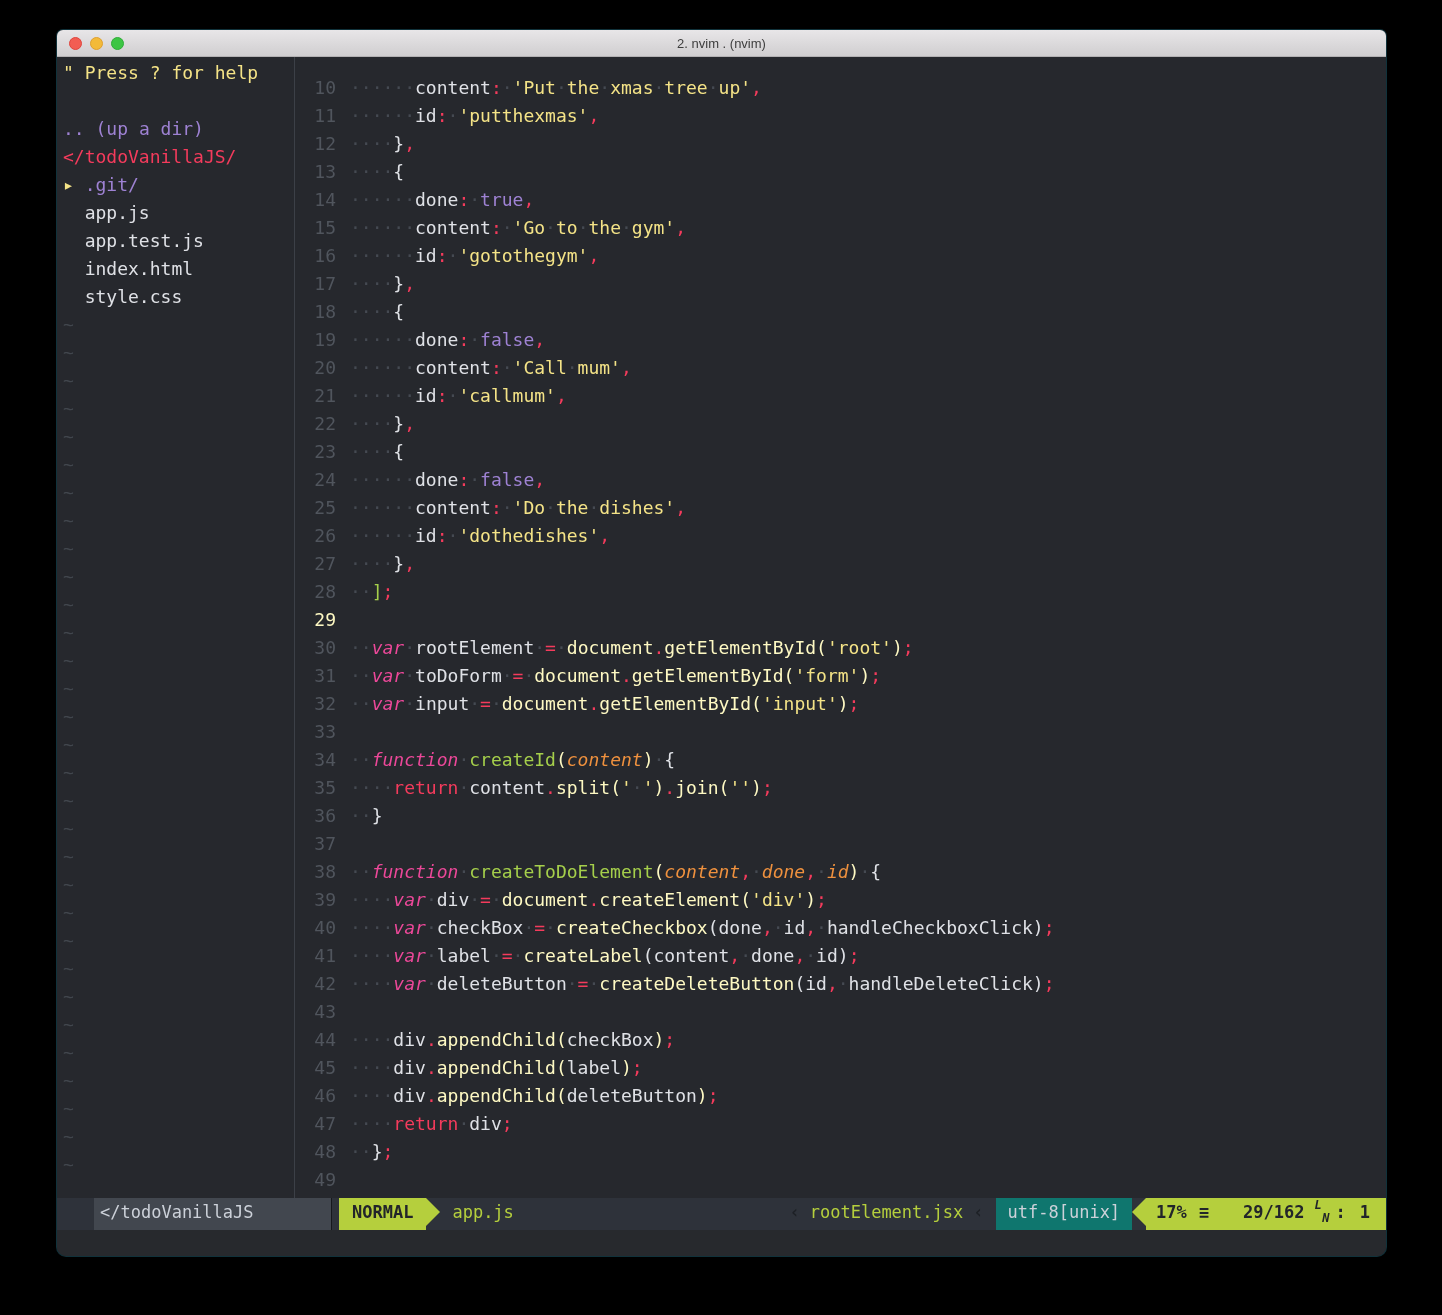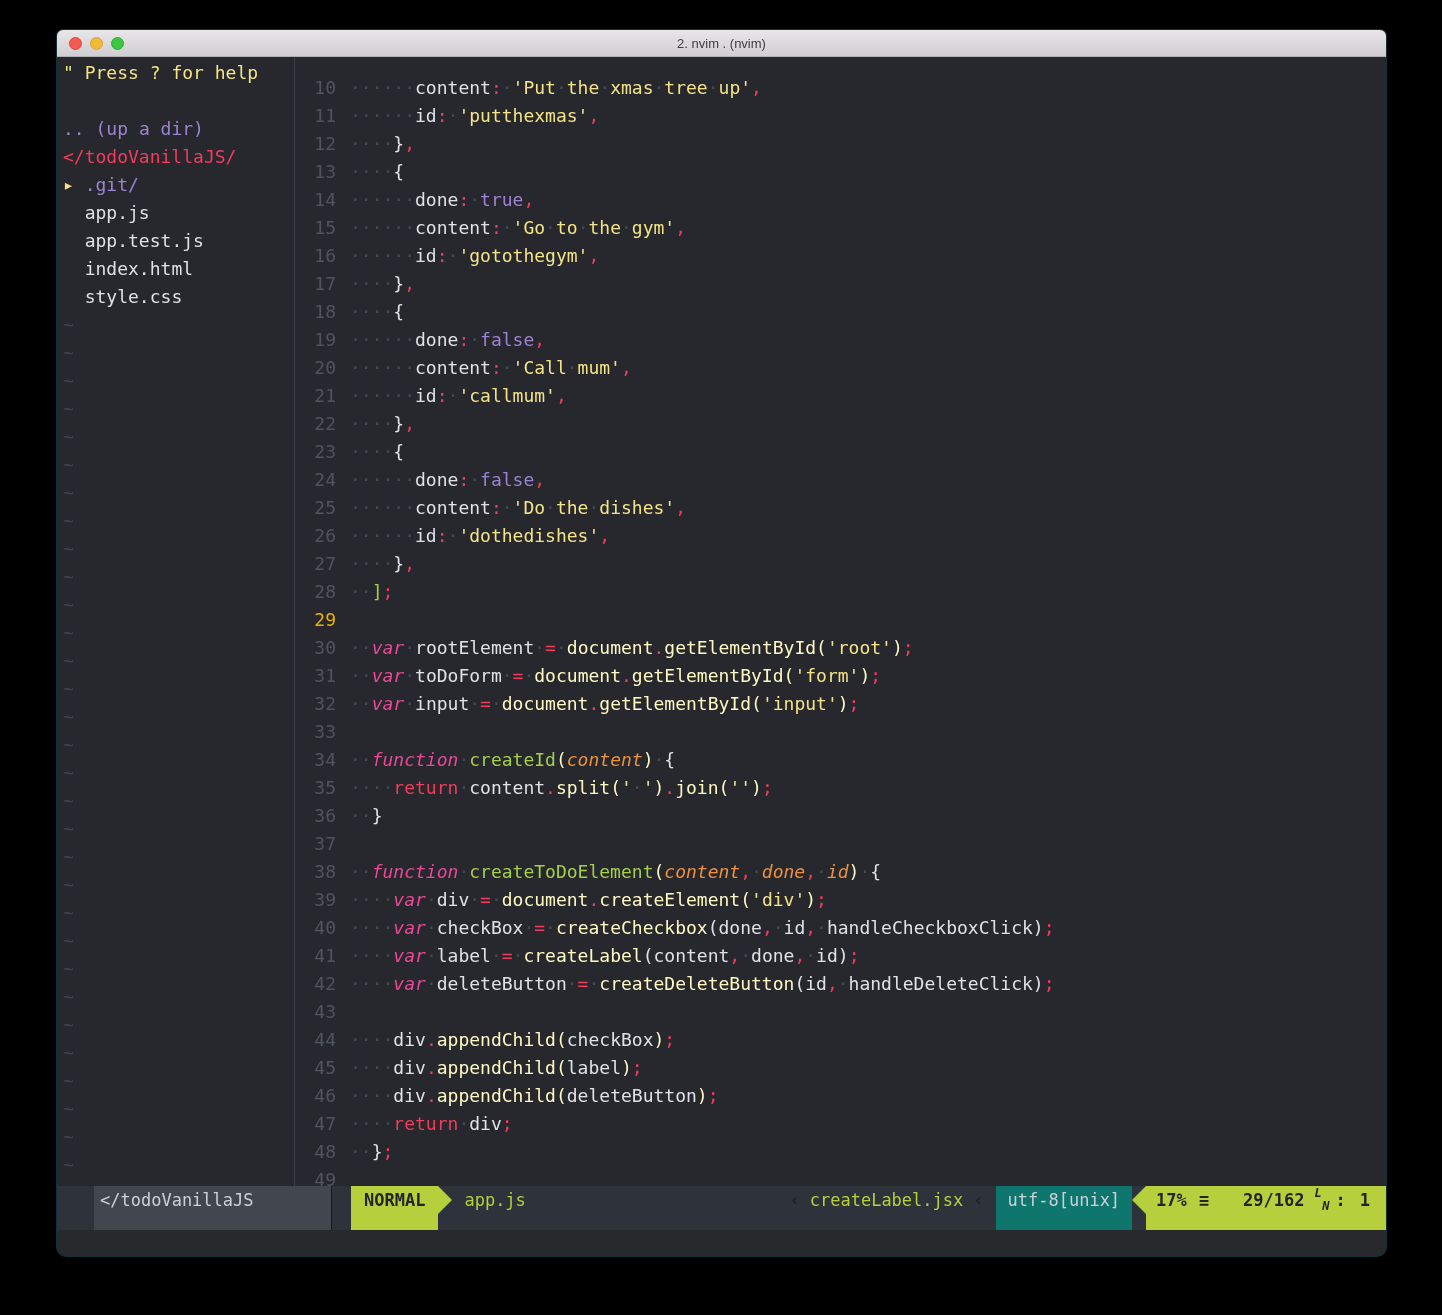--- a/index.html
+++ b/index.html
@@ -18,48 +18,48 @@
   .title{flex:1;text-align:center;font:13px "Liberation Sans",sans-serif;color:#3e3e3e;}
   
   .main{flex:1;display:flex;min-height:0;overflow:hidden;}
   .sidebar{flex:0 0 231px;width:231px;padding:2px 0 0 6px;overflow:hidden;
     font:18px/28px "DejaVu Sans Mono",monospace;color:#dfe1e6;white-space:pre;}
   .side-row{height:28px;}
   .vsep{flex:0 0 1px;width:1px;background:#3c4047;}
   .editor{flex:1;padding-top:17px;overflow:hidden;font:18px/28px "DejaVu Sans Mono",monospace;white-space:pre;}
   .code-row{display:flex;height:28px;}
   .lnum{flex:0 0 41px;width:41px;text-align:right;color:#50555d;margin-right:14px;}
-  .lnum.cur{color:#eab308;}
+  .lnum.cur{color:#fef9c3;}
   .code-text{flex:1;white-space:pre;}
   
   .c-d{color:#454a52;}           
   .c-w{color:#dfe1e6;}           
   .c-p{color:#f43b5c;}           
   .c-y{color:#f4e387;}           
   .c-g{color:#a5cf4b;}           
   .c-o{color:#ef913e;font-style:italic;}  
   .c-v{color:#9e82d3;}           
   .c-b{color:#fef9c3;}           
   .c-k{color:#ec4899;font-style:italic;}  
   .c-t{color:#41464d;}           
   
   .statusline{flex:0 0 28px;display:flex;align-items:stretch;background:#2e323a;
     font:17px/28px "DejaVu Sans Mono",monospace;}
   .stl-left{flex:0 0 231px;width:231px;background:#42474f;color:#ccd1d9;padding-left:6px;white-space:pre;margin-left:37px;}
   .stl-sep{flex:0 0 1px;background:#16181c;}
-  .stl-active{flex:1;display:flex;align-items:stretch;padding-left:7px;min-width:0;margin-left:12px;}
+  .stl-active{flex:1;display:flex;align-items:stretch;padding-left:7px;min-width:0;}
   .mode{background:#b5cf3d;color:#22252a;font-weight:bold;padding:0 13px;}
   .arrow-r{width:0;height:0;border-top:14px solid transparent;border-bottom:14px solid transparent;border-left:14px solid #b5cf3d;}
   .arrow-l{width:0;height:0;border-top:14px solid transparent;border-bottom:14px solid transparent;border-right:14px solid #b5cf3d;}
   .stl-file{color:#b5cf3d;margin-left:12px;}
   .stl-spacer{flex:1;}
   .chev{color:#1d2025;font-weight:bold;padding:0 6px;}
   .stl-ft{color:#b5cf3d;padding:0 4px;}
   .stl-enc{background:#0f766e;color:#ccd1d9;padding:0 12px;margin-left:6px;}
-  .stl-right{background:#b5cf3d;color:#22252a;font-weight:bold;display:flex;align-items:center;padding:0 16px 16px 10px;}
+  .stl-right{background:#b5cf3d;color:#22252a;font-weight:bold;display:flex;align-items:center;padding:0 16px 4px 10px;}
   .stl-right .pct{margin-right:12px;}
   .stl-right .lines-icon{margin-right:34px;font-weight:bold;}
   .stl-right .pos{margin-right:10px;}
   .stl-right .colon{margin:0 14px 0 6px;}
   .ln-glyph{position:relative;width:15px;height:24px;display:inline-block;}
   .ln-glyph .t{position:absolute;left:0;top:-1px;font-size:12px;line-height:12px;font-weight:bold;}
   .ln-glyph .b{position:absolute;right:0;bottom:0;font-size:12px;line-height:12px;font-weight:bold;}
   
   .cmdline{flex:0 0 26px;background:#27292d;}
 </style>
@@ -86,21 +86,21 @@
 
     <div class="statusline">
       <div class="stl-left">&lt;/todoVanillaJS</div>
       <div class="stl-sep"></div>
       <div class="stl-active">
         <div class="mode">NORMAL</div>
         <div class="arrow-r"></div>
         <div class="stl-file">app.js</div>
         <div class="stl-spacer"></div>
         <span class="chev">‹</span>
-        <span class="stl-ft">createLabel.jsx</span>
+        <span class="stl-ft">rootElement.jsx</span>
         <span class="chev">‹</span>
         <div class="stl-enc">utf-8[unix]</div>
         <div class="arrow-l"></div>
         <div class="stl-right">
           <span class="pct">17%</span>
           <span class="lines-icon">≡</span>
           <span class="pos">29/162</span>
           <span class="ln-glyph">
               <i class="t">L</i>
               <i class="b">N</i>

